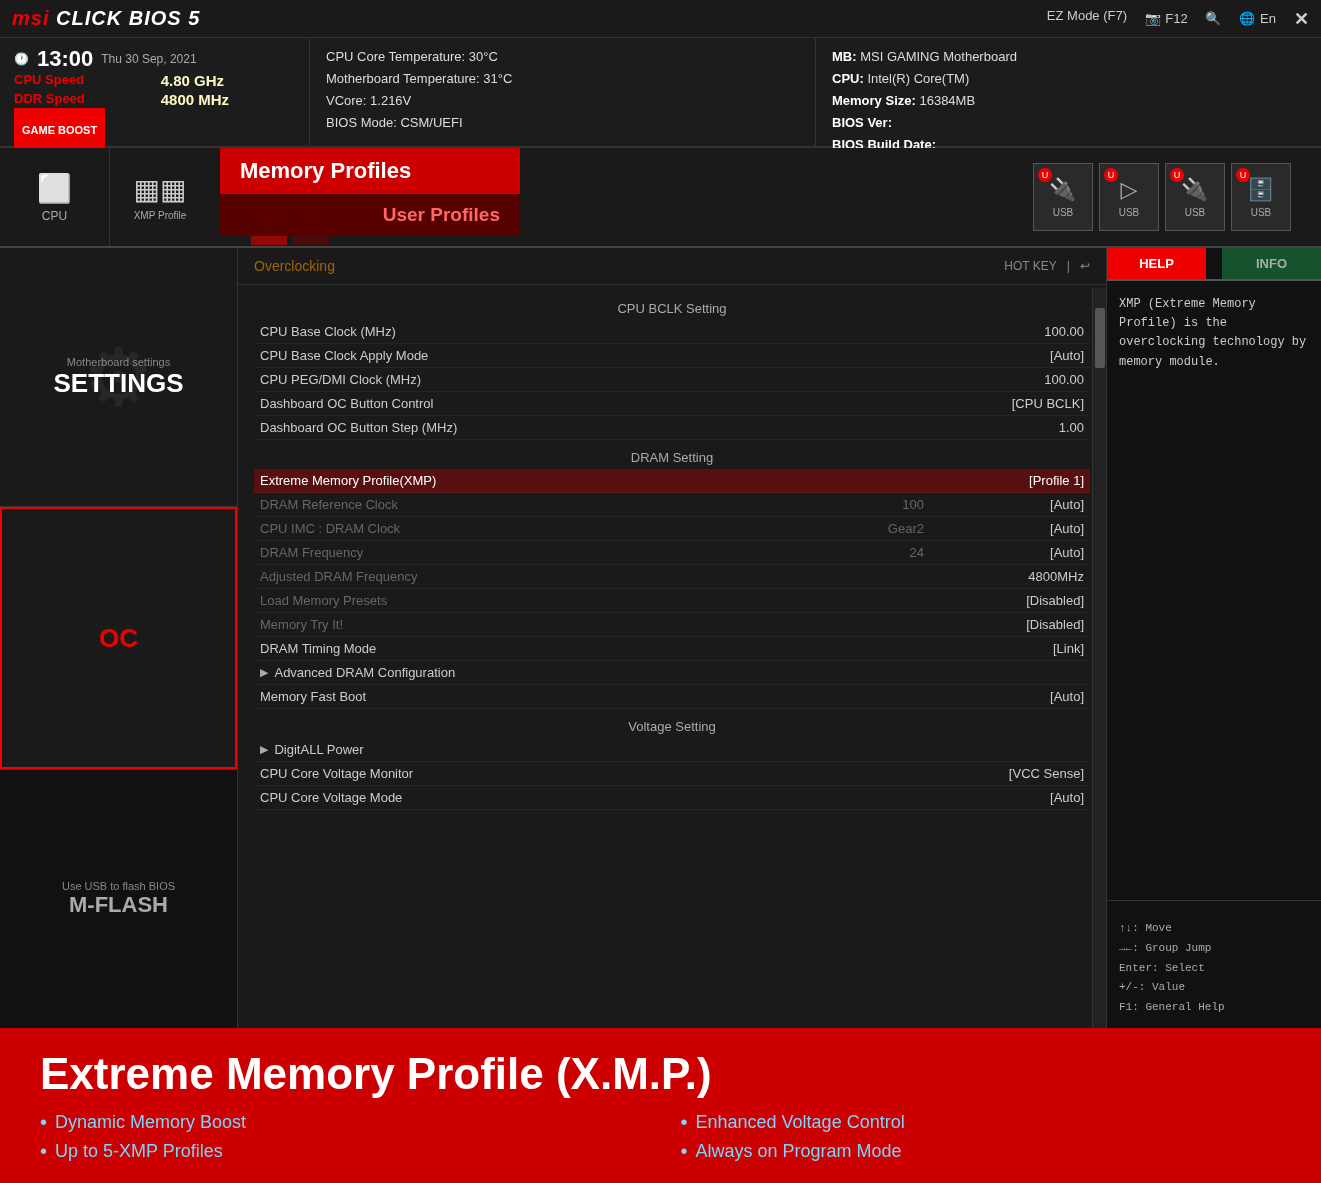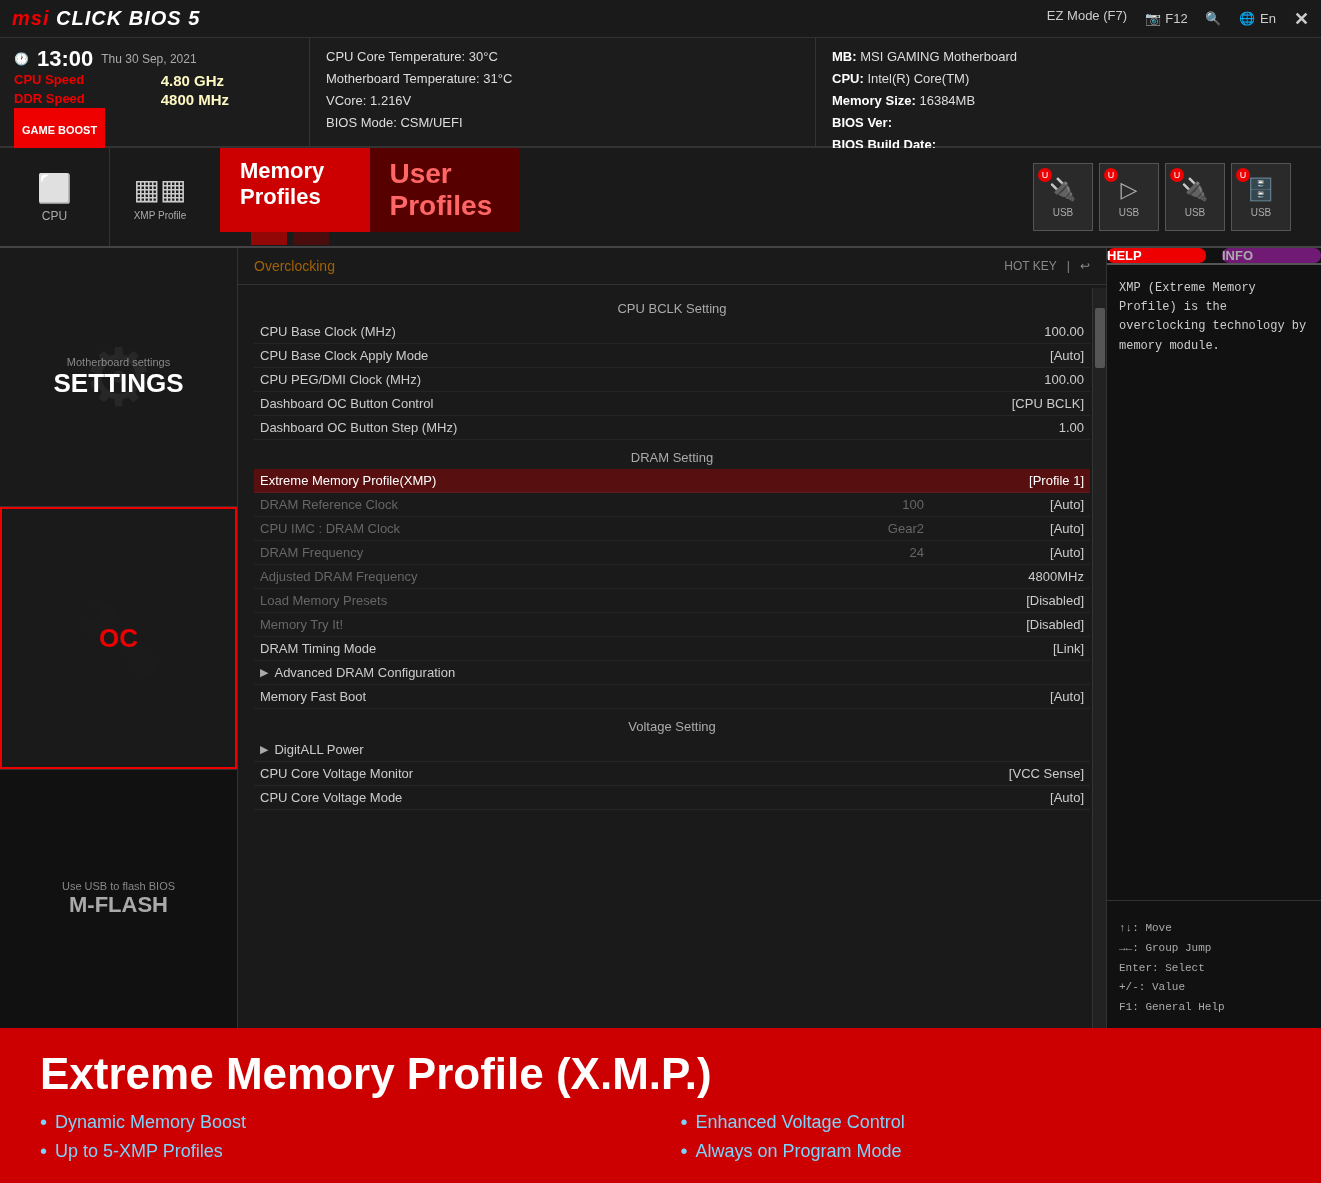--- a/index.html
+++ b/index.html
@@ -154,38 +154,39 @@
     }
 
     
     .profiles-dropdown {
       position: absolute;
       left: 220px;
       top: 0;
       background: rgba(180,0,0,0.85);
       z-index: 10;
       display: flex;
-      flex-direction: row;
+      flex-direction: column;
       width: 300px;
     }
     .profiles-dropdown .mem-profiles {
       background: #c00;
       color: #fff;
       font-size: 22px;
       font-weight: bold;
       padding: 10px 20px;
       cursor: pointer;
     }
     .profiles-dropdown .user-profiles {
       background: rgba(80,0,0,0.9);
       color: #ff6666;
-      font-size: 28px;
+      font-size: 19px;
       font-weight: bold;
       padding: 10px 20px;
       cursor: pointer;
+      text-align: right;
     }
 
     .xmp-num-area {
       display: flex;
       align-items: center;
       height: 100%;
       padding: 0 6px;
       gap: 6px;
     }
     .xmp-num {
@@ -352,28 +353,29 @@
       background: #111;
       border-left: 1px solid #333;
       display: flex;
       flex-direction: column;
     }
     .help-tabs {
       display: flex;
     }
     .help-tab {
       flex: 1;
+      padding: 8px;
+      text-align: center;
       font-size: 13px;
       font-weight: bold;
       cursor: pointer;
       background: #e00;
       color: #fff;
-      border-radius: 7px;
-    }
-    .help-tab.info-tab { background: #701a75; color: #aaa; margin-left: 16px; }
+    }
+    .help-tab.info-tab { background: #14532d; color: #aaa; margin-left: 16px; }
     .help-content {
       padding: 14px 12px;
       color: #ccc;
       font-size: 12px;
       line-height: 1.6;
       font-family: 'Courier New', monospace;
       flex: 1;
     }
     .help-shortcut-divider {
       border-top: 1px solid #333;

